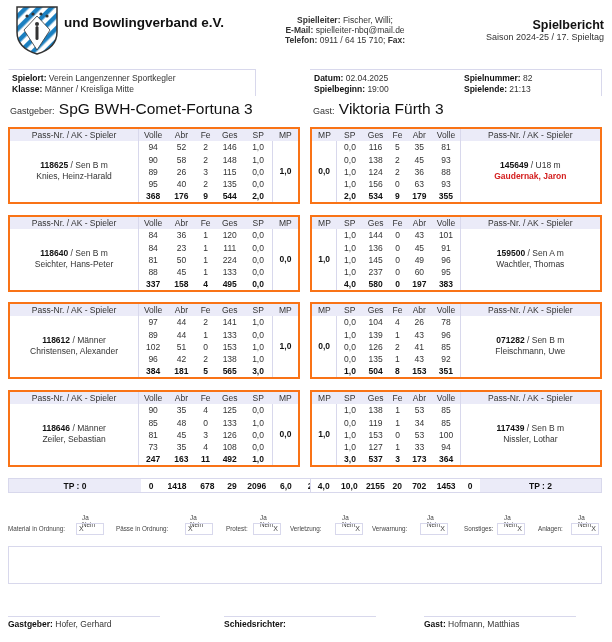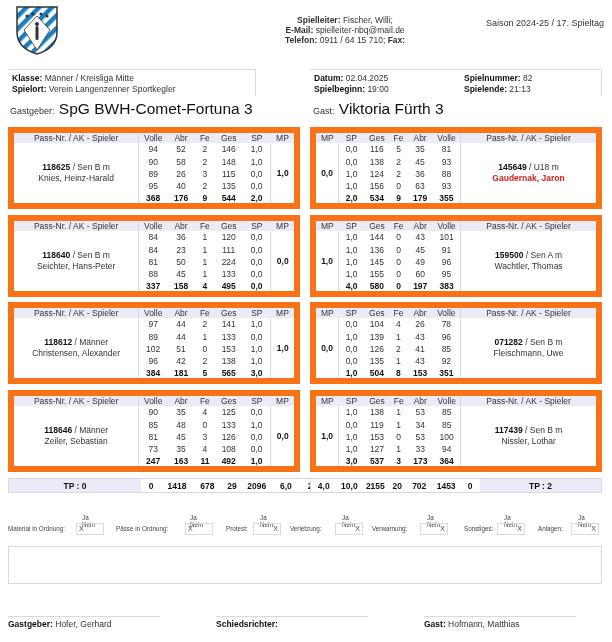--- a/index.html
+++ b/index.html
@@ -23,21 +23,21 @@
   .info-r .c1 { position: absolute; left: 4px; top: 3px; }
   .info-r .c2 { position: absolute; left: 154px; top: 3px; }
 
   .team { top: 100px; font-size: 15.5px; color: #111; }
   .team .lbl { font-size: 9px; color: #333; }
   .team-home { left: 10px; }
   .team-guest { left: 313px; }
 
   
   table { border-collapse: collapse; font-size: 8.5px; }
-  .pt { position: absolute; border: 6px solid #f97316; }
+  .pt { position: absolute; border: 2px solid #f97316; }
   .pt th { background: #ebebf8; font-weight: normal; color: #333; height: 13px; padding: 0; text-align: center; }
   .pt td { height: 12.4px; padding: 0; text-align: center; color: #333; }
   .pt .sum td { font-weight: bold; color: #111; }
   .pt .mp { font-weight: bold; color: #111; }
   .pt td.name { line-height: 11px; }
   .pt td.name b { color: #111; }
   .pt .sepL { border-left: 1px solid #d8d8ec; }
   .pt .sepR { border-right: 1px solid #d8d8ec; }
   .red { color: #d42020; font-weight: bold; }
 
@@ -83,33 +83,35 @@
       <circle cx="23" cy="20" r="2" fill="#333"></circle>
       <circle cx="13" cy="12" r="1.6" fill="#333"></circle>
         <circle cx="19" cy="10" r="1.6" fill="#333"></circle>
       <circle cx="27" cy="10" r="1.6" fill="#333"></circle>
         <circle cx="33" cy="12" r="1.6" fill="#333"></circle>
     </g>
     <path d="M3 3 H43 V28 Q43 44 23 50 Q3 44 3 28 Z" fill="none" stroke="#333" stroke-width="1.5"></path>
   </svg>
 </div>
 <div class="abs org">
+  <div>und Bowlingverband e.V.</div>
 </div>
 <div class="abs leiter">
   <div><b>Spielleiter:</b> <span>Fischer, Willi;</span></div>
   <div><b>E-Mail:</b> <span>spielleiter-nbq@mail.de</span></div>
   <div><b>Telefon:</b> <span>0911 / 64 15 710;</span> <b>Fax:</b></div>
 </div>
 <div class="abs report">
+  <div class="t">Spielbericht</div>
   <div class="s">Saison 2024-25 / 17. Spieltag</div>
 </div>
 
 <div class="abs infobox info-l">
+  <div><b>Spielort:</b> <span>Verein Langenzenner Sportkegler</span></div>
   <div><b>Klasse:</b> <span>Männer / Kreisliga Mitte</span></div>
-  <div><b>Spielort:</b> <span>Verein Langenzenner Sportkegler</span></div>
 </div>
 <div class="abs infobox info-r">
   <div class="c1">
     <div><b>Datum:</b> <span>02.04.2025</span></div>
     <div><b>Spielbeginn:</b> <span>19:00</span></div>
   </div>
   <div class="c2">
     <div><b>Spielnummer:</b> <span>82</span></div>
     <div><b>Spielende:</b> <span>21:13</span></div>
   </div>
@@ -404,21 +406,21 @@
         </tr>
         <tr>
           <td class="sepL">1,0</td>
           <td class="">145</td>
           <td class="">0</td>
           <td class="">49</td>
           <td class=" sepR">96</td>
         </tr>
         <tr>
           <td class="sepL">1,0</td>
-          <td class="">155</td>
+          <td class="">237</td>
           <td class="">0</td>
           <td class="">60</td>
           <td class=" sepR">95</td>
         </tr>
         <tr class="sum">
           <td class="sepL">4,0</td>
           <td class="">580</td>
           <td class="">0</td>
           <td class="">197</td>
           <td class=" sepR">383</td>
@@ -592,18 +594,18 @@
     <span class="jn" style="left:40px">Ja Nein</span>
     <span class="box" style="left:33px;text-align:right">X</span>
   </div>
 </div>
 
 <div class="abs remarks" style="width:594px"></div>
 
 <div class="abs sig" style="left:8px">
   <b>Gastgeber:</b> <span>Hofer, Gerhard</span>
 </div>
-<div class="abs sig" style="left:216px">
+<div class="abs sig" style="left:224px">
   <b>Schiedsrichter:</b> <span></span>
 </div>
 <div class="abs sig" style="left:424px">
   <b>Gast:</b> <span>Hofmann, Matthias</span>
 </div>
 
 </body></html>

